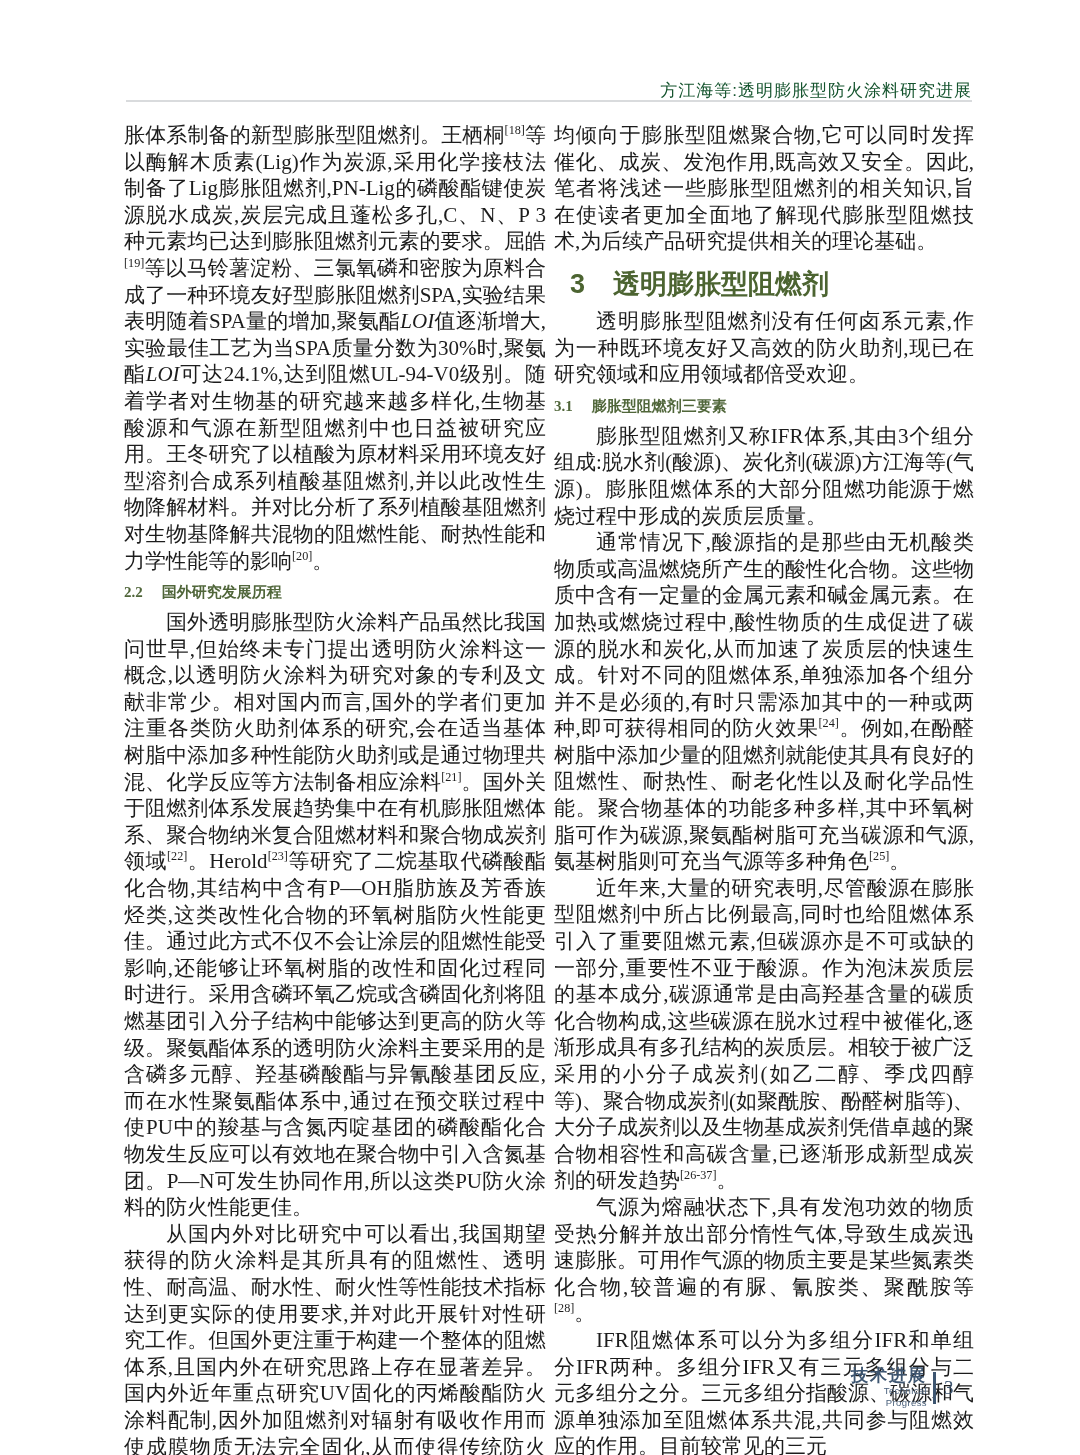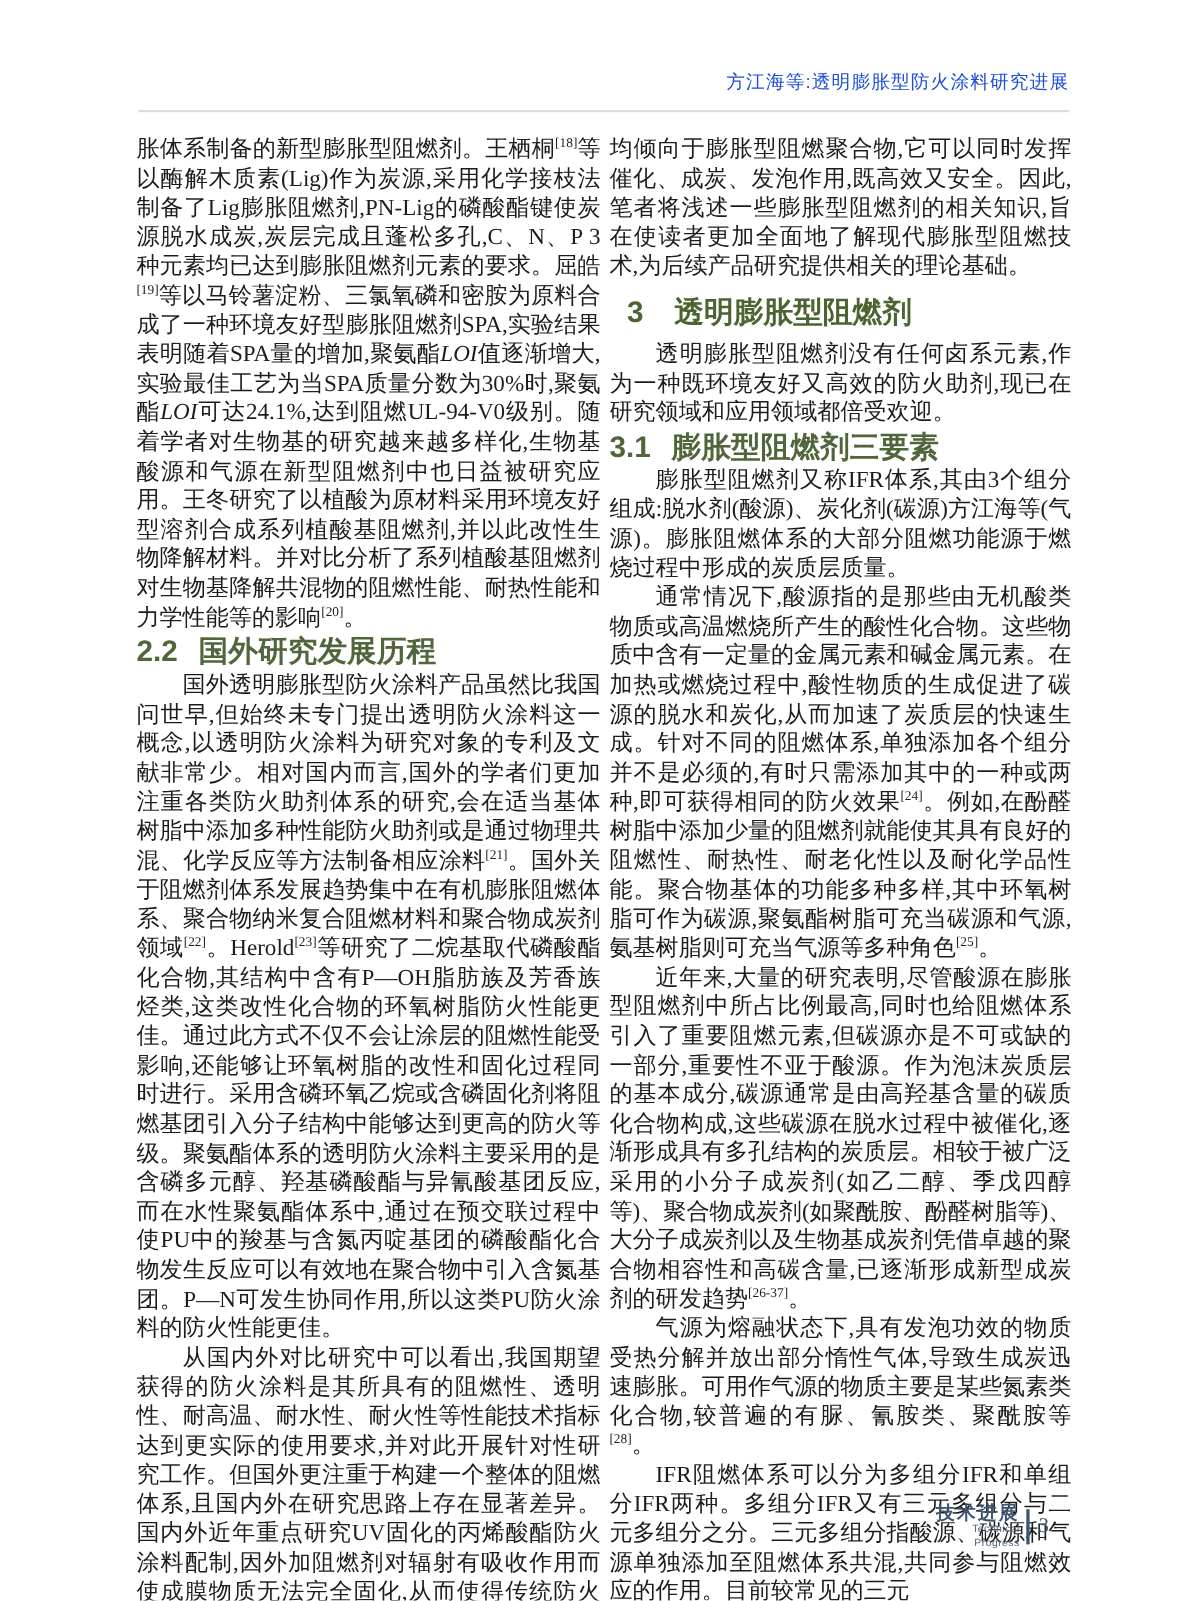--- a/index.html
+++ b/index.html
@@ -2,23 +2,23 @@
 <html lang="zh"><head>
 <meta charset="utf-8">
 <style>
   html,body{margin:0;padding:0;}
   body{
     width:1080px;height:1455px;position:relative;background:#ffffff;
     font-family:"Liberation Serif","DejaVu Serif",serif;
     color:#1c1c1c;overflow:hidden;
   }
   .running-head{
-    position:absolute;top:63px;right:108px;
+    position:absolute;top:79px;right:108px;
     font-family:"Liberation Sans","DejaVu Sans",sans-serif;
-    font-size:17px;color:#1d4ed8;letter-spacing:1px;
+    font-size:17px;color:#14532d;letter-spacing:1px;
   }
   .head-rule{
     position:absolute;top:100px;left:126px;width:846px;height:2px;
     background:#d9dbdd;
   }
   .col{
     position:absolute;top:122px;width:422px;
     font-size:21px;line-height:26.6px;text-align:justify;
   }
   .col-left{left:124px;}
@@ -27,22 +27,22 @@
   .col p.noindent{text-indent:0;}
   .col sup{font-size:0.58em;line-height:0;}
   .col i{font-style:italic;}
   h2.sec{
     font-family:"Liberation Sans","DejaVu Sans",sans-serif;
     font-size:27px;line-height:30px;color:#4c6431;font-weight:bold;
     margin:14px 0 9px 16px;text-indent:0;
   }
   h2.sec .h-num{margin-right:28px;}
   h3.sec{
-    font-family:Liberation Sans, sans-serif;
-    font-size:27px;line-height:27px;color:#50663a;font-weight:bold;
+    font-family:Liberation Serif, serif;
+    font-size:15px;line-height:27px;color:#50663a;font-weight:bold;
     margin:5px 0 3px 0;text-indent:0;
   }
   h3.sec .h-num{margin-right:19px;}
   .footer{
     position:absolute;left:845px;top:1366px;
     display:flex;align-items:center;
     font-family:"Liberation Sans","DejaVu Sans",sans-serif;
   }
   .footer-labels{width:82px;text-align:right;}
   .footer-zh{font-size:17px;font-weight:bold;color:#3d5570;letter-spacing:2px;line-height:19px;}

